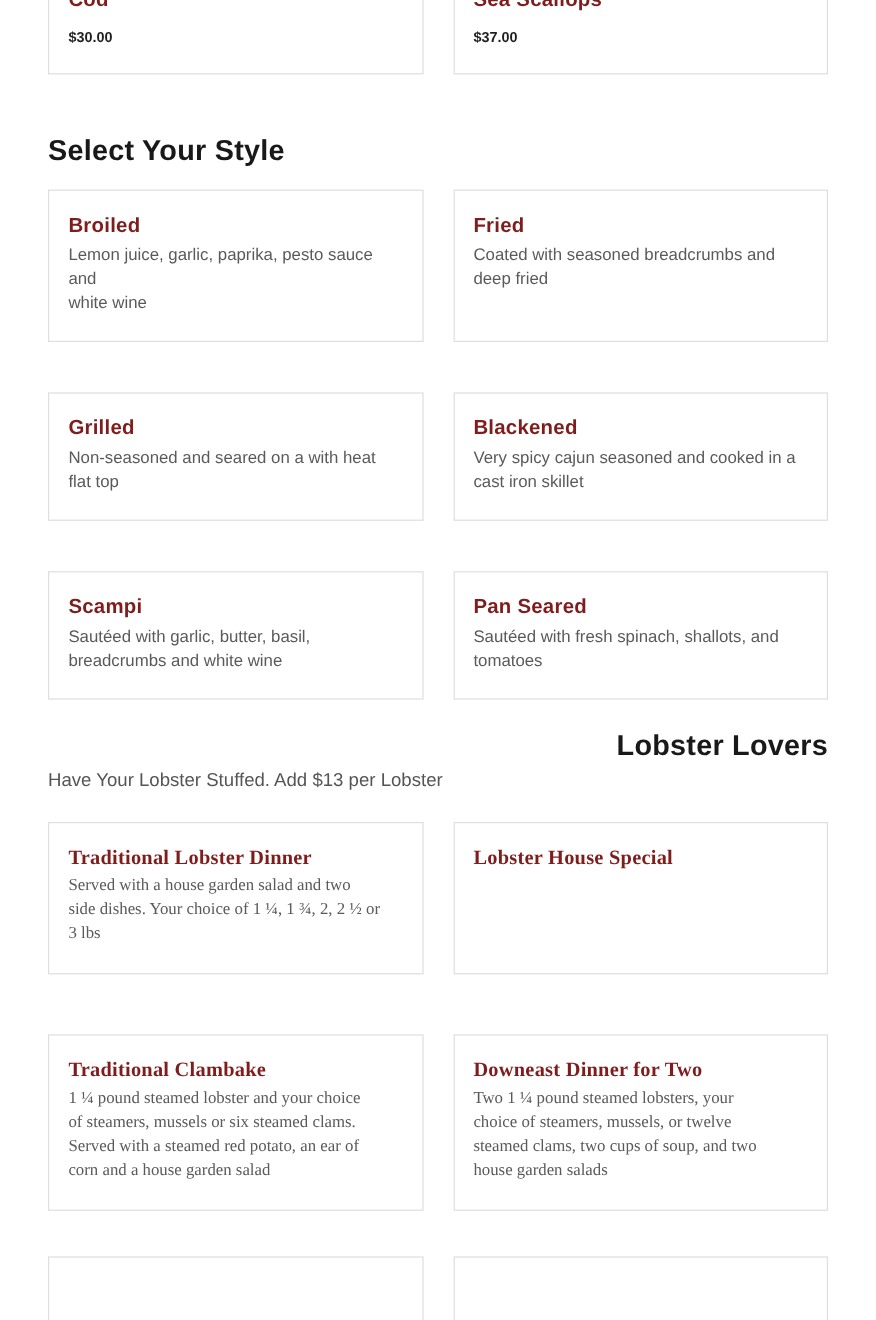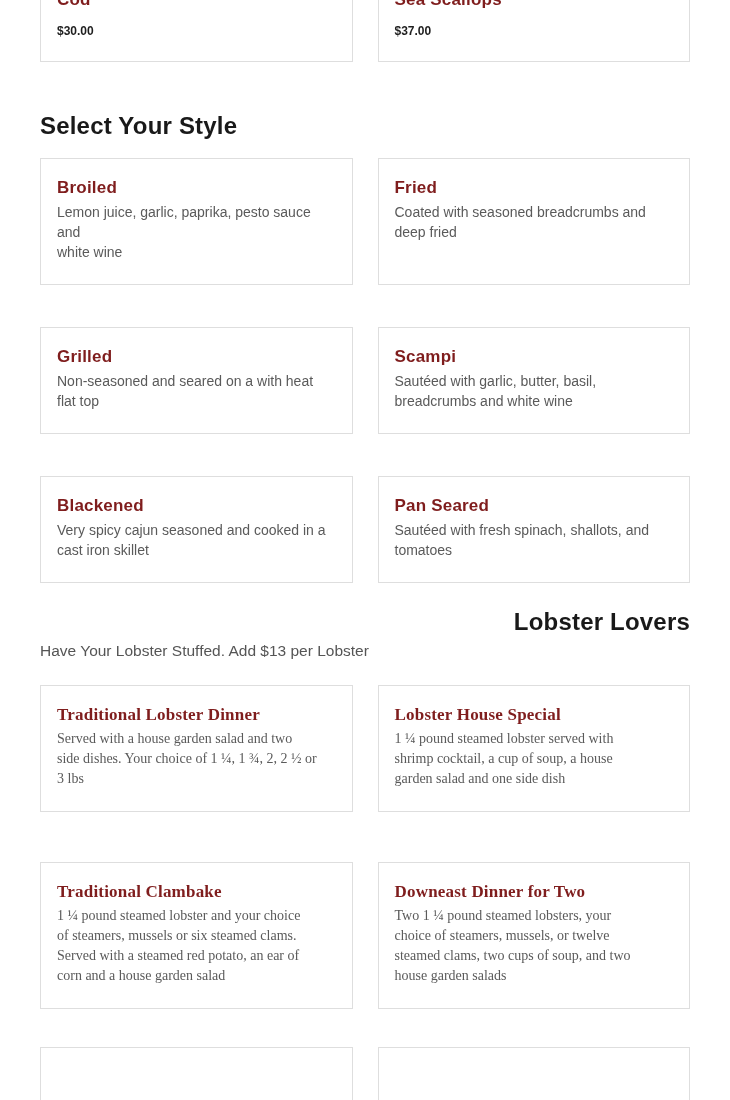--- a/index.html
+++ b/index.html
@@ -113,51 +113,48 @@
       <div class="card-title">Fried</div>
       <div class="card-desc">Coated with seasoned breadcrumbs and
 deep fried</div>
     </div>
     <div class="card">
       <div class="card-title">Grilled</div>
       <div class="card-desc">Non-seasoned and seared on a with heat
 flat top</div>
     </div>
     <div class="card">
+      <div class="card-title">Blackened</div>
+      <div class="card-desc">Very spicy cajun seasoned and cooked in a
+cast iron skillet</div>
+    </div>
+    <div class="card">
       <div class="card-title">Scampi</div>
       <div class="card-desc">Sautéed with garlic, butter, basil,
 breadcrumbs and white wine</div>
-    </div>
-    <div class="card">
-      <div class="card-title">Blackened</div>
-      <div class="card-desc">Very spicy cajun seasoned and cooked in a
-cast iron skillet</div>
     </div>
     <div class="card">
       <div class="card-title">Pan Seared</div>
       <div class="card-desc">Sautéed with fresh spinach, shallots, and
 tomatoes</div>
     </div>
   </div>
 
   <h2 class="section-heading heading-lobster">Lobster Lovers</h2>
   <div class="section-subheading">Have Your Lobster Stuffed. Add $13 per Lobster</div>
 
   <div class="card-grid grid-lobster">
     <div class="card">
       <div class="card-title">Traditional Lobster Dinner</div>
       <div class="card-desc">Served with a house garden salad and two
 side dishes. Your choice of 1 ¼, 1 ¾, 2, 2 ½ or
 3 lbs</div>
     </div>
     <div class="card">
       <div class="card-title">Lobster House Special</div>
-      <div class="card-desc">1 ¼ pound steamed lobster served with
-shrimp cocktail, a cup of soup, a house
-garden salad and one side dish</div>
     </div>
     <div class="card">
       <div class="card-title">Traditional Clambake</div>
       <div class="card-desc">1 ¼ pound steamed lobster and your choice
 of steamers, mussels or six steamed clams.
 Served with a steamed red potato, an ear of
 corn and a house garden salad</div>
     </div>
     <div class="card">
       <div class="card-title">Downeast Dinner for Two</div>

